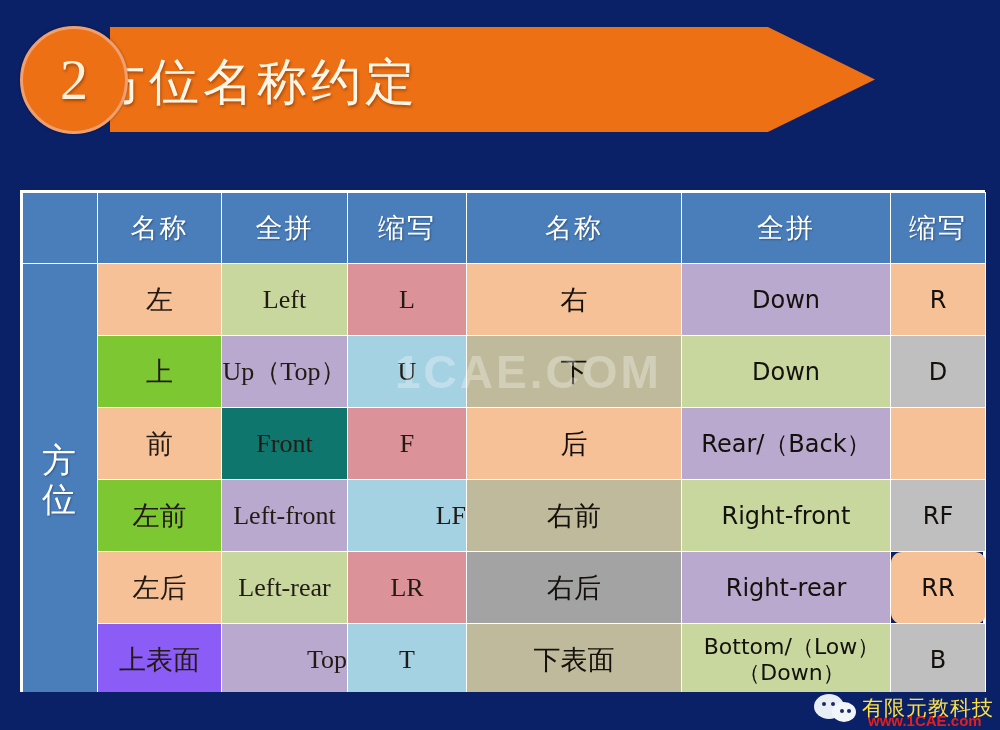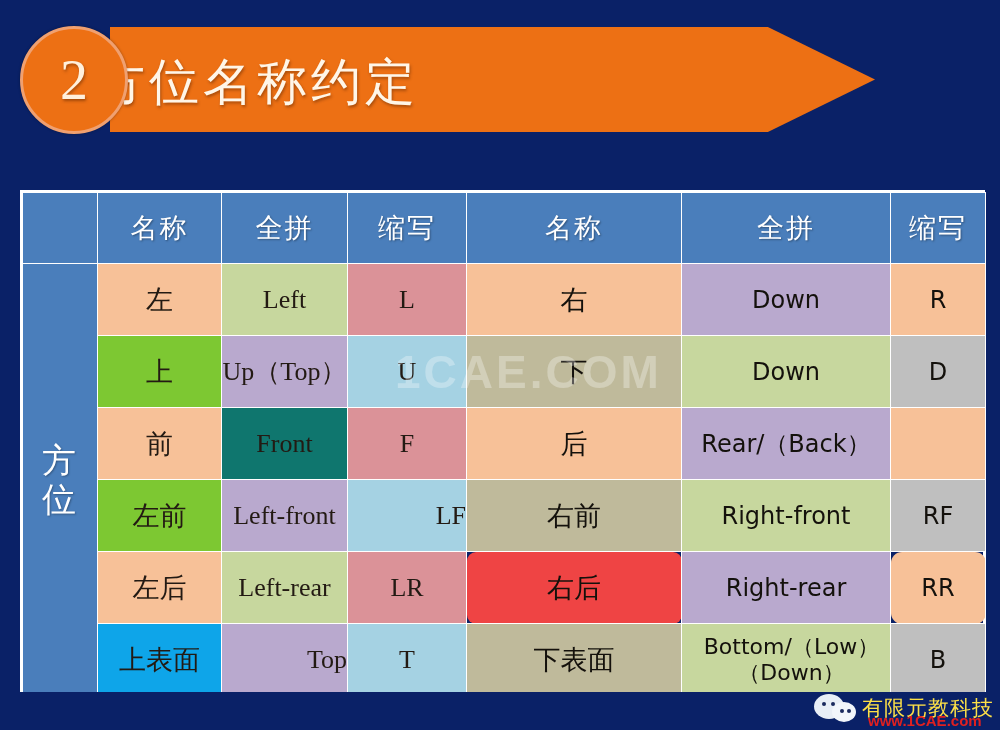--- a/index.html
+++ b/index.html
@@ -302,32 +302,32 @@
         <tr>
           <td class="L cn" style="background: rgb(247, 193, 152);">
             <span style="display:block">左后</span>
           </td>
           <td class="L" style="background: rgb(199, 215, 158);">
             <span style="display:block">Left-rear</span>
           </td>
           <td class="L" style="background: rgb(219, 146, 152);">
             <span style="display:block">LR</span>
           </td>
-          <td class="R cn" style="background: #ef4444; border-radius: 9px;">
+          <td class="R cn" style="background: #a3a3a3;">
             <span style="display:block">右后</span>
           </td>
           <td class="R" style="background: rgb(185, 169, 206);">
             <span style="display:block">Right-rear</span>
           </td>
           <td class="R" style="background: rgb(247, 193, 152); border-radius: 11px;">
             <span style="display:block">RR</span>
           </td>
         </tr>
         <tr>
-          <td class="L cn" style="background: #0ea5e9; margin-top: 16px;">
+          <td class="L cn" style="background: #8b5cf6; margin-top: 16px;">
             <span style="display:block">上表面</span>
           </td>
           <td class="L" style="background: rgb(185, 169, 206); text-align: right;">
             <span style="display:block">Top</span>
           </td>
           <td class="L" style="background: rgb(165, 210, 227);">
             <span style="display:block">T</span>
           </td>
           <td class="R cn" style="background: rgb(191, 186, 155);">
             <span style="display:block">下表面</span>

